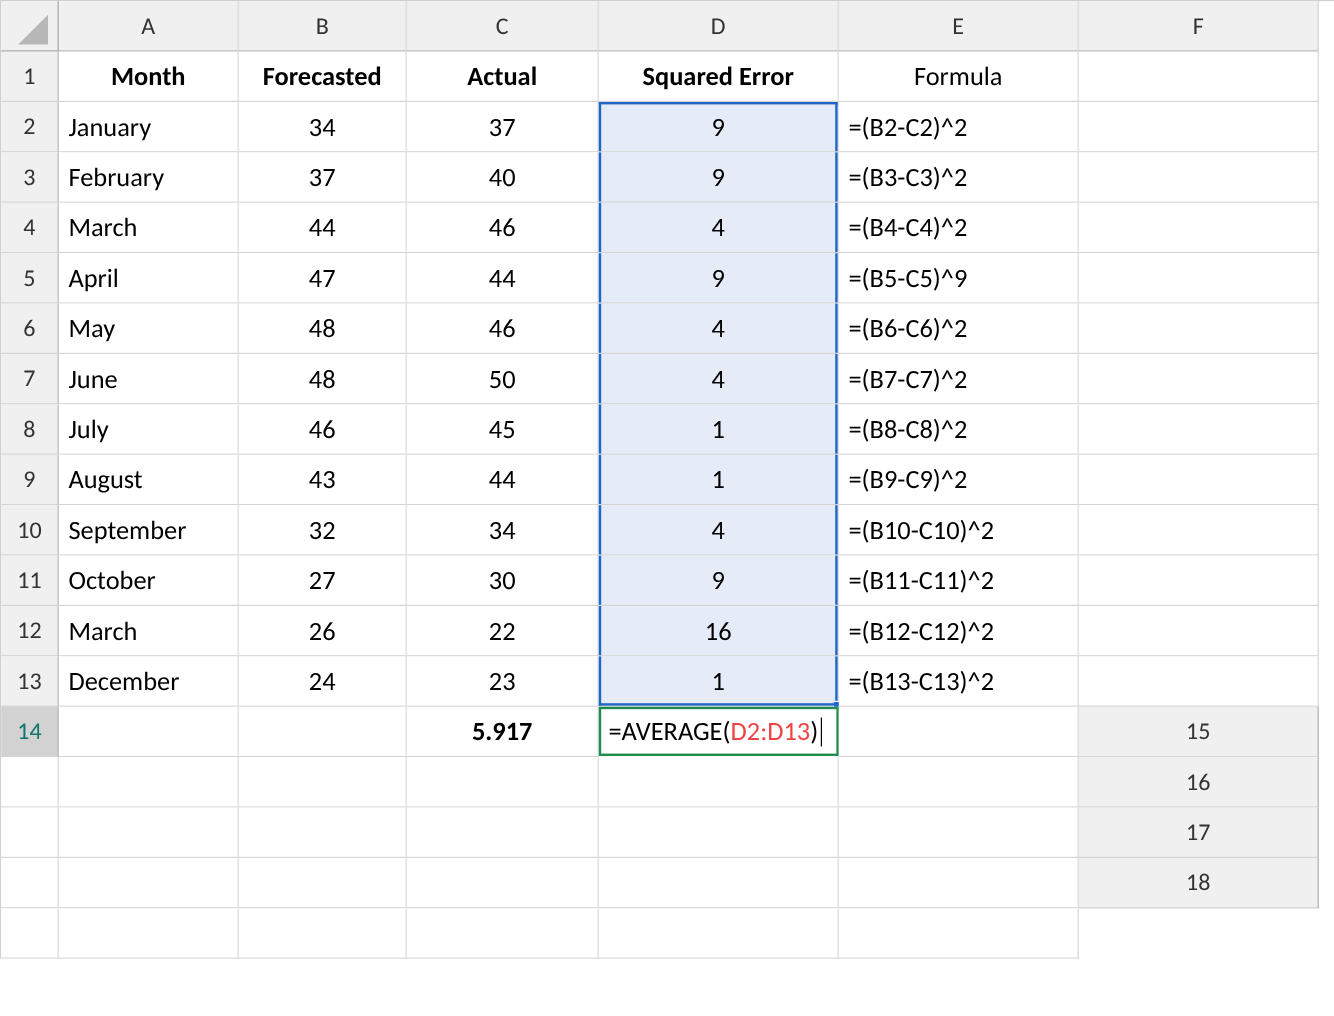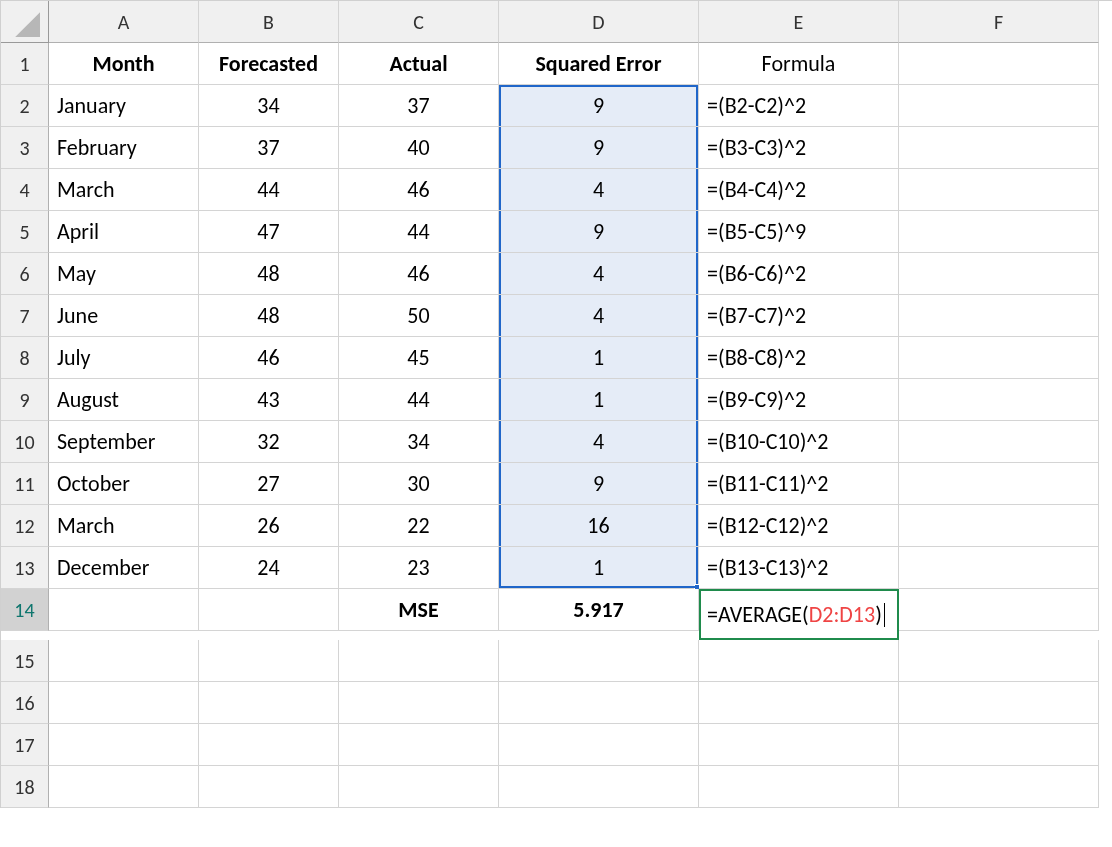--- a/index.html
+++ b/index.html
@@ -52,21 +52,21 @@
   
   .sel-top::before    { content:""; position:absolute; left:0; right:0; top:0;    height:2px; background:#2066c9; }
   .sel-bottom::after  { content:""; position:absolute; left:0; right:0; bottom:0; height:2px; background:#2066c9; }
   .sel-left  .sl { position:absolute; left:0;  top:0; bottom:0; width:2px;  background:#2066c9; }
   .sel-right .sr { position:absolute; right:0; top:0; bottom:0; width:2px;  background:#2066c9; }
   .sel-handle { position:absolute; right:-3px; bottom:-3px; width:7px; height:7px; background:#2066c9; border:1px solid #fff; }
   
   .edit-cell {
     border:2px solid #1f8b4c;
     padding:0 6px;
-    height:51px;
+    height:41px;
   }
   .formula-start { color:#000; }
   .range-ref { color:#ef4444; }
   .caret { display:inline-block; width:1px; height:24px; background:#000; vertical-align:middle; margin-left:2px; }
 </style>
 </head>
 <body>
 
 <div class="sheet" id="sheet">
     <div class="cell corner">
@@ -167,21 +167,20 @@
     <div class="cell rowhdr">13</div>
     <div class="cell ">December</div>
     <div class="cell center">24</div>
     <div class="cell center">23</div>
     <div class="cell center hl sel-left sel-right sel-bottom">1<span class="sl"></span><span class="sr"></span><span class="sel-handle"></span></div>
     <div class="cell ">=(B13-C13)^2</div>
     <div class="cell "></div>
     <div class="cell rowhdr active">14</div>
     <div class="cell "></div>
     <div class="cell "></div>
-    <div class="cell bold center">MSE</div>
     <div class="cell bold center">5.917</div>
     <div class="cell edit-cell">
       <span class="formula-start">=AVERAGE(</span>
       <span class="range-ref">D2:D13</span>
       <span class="formula-start">)</span>
       <span class="caret"></span>
     </div>
     <div class="cell "></div>
     <div class="cell rowhdr">15</div>
     <div class="cell "></div>

